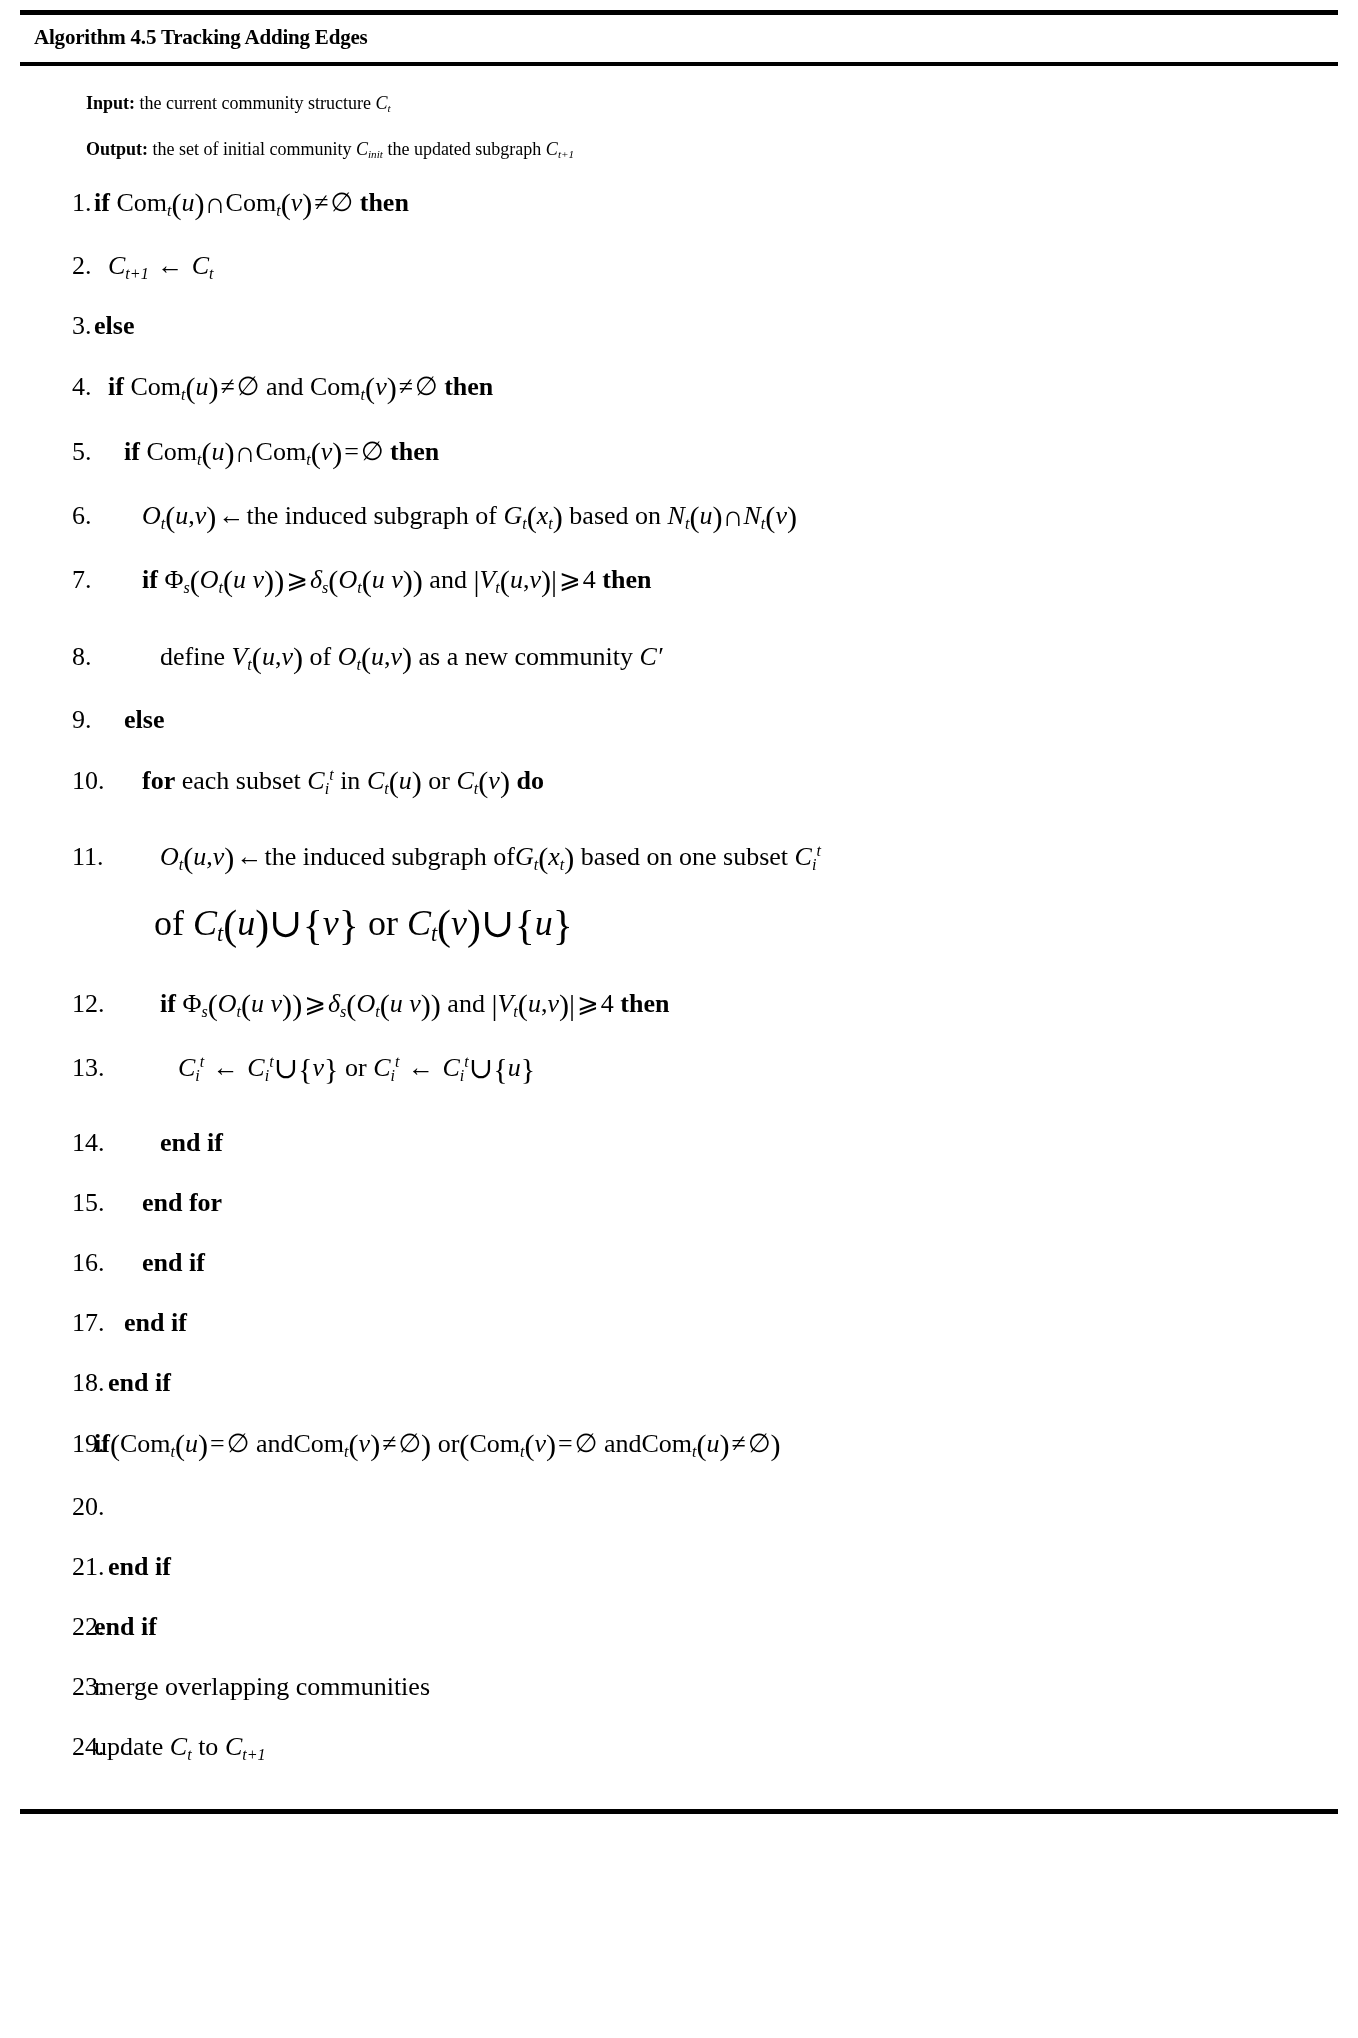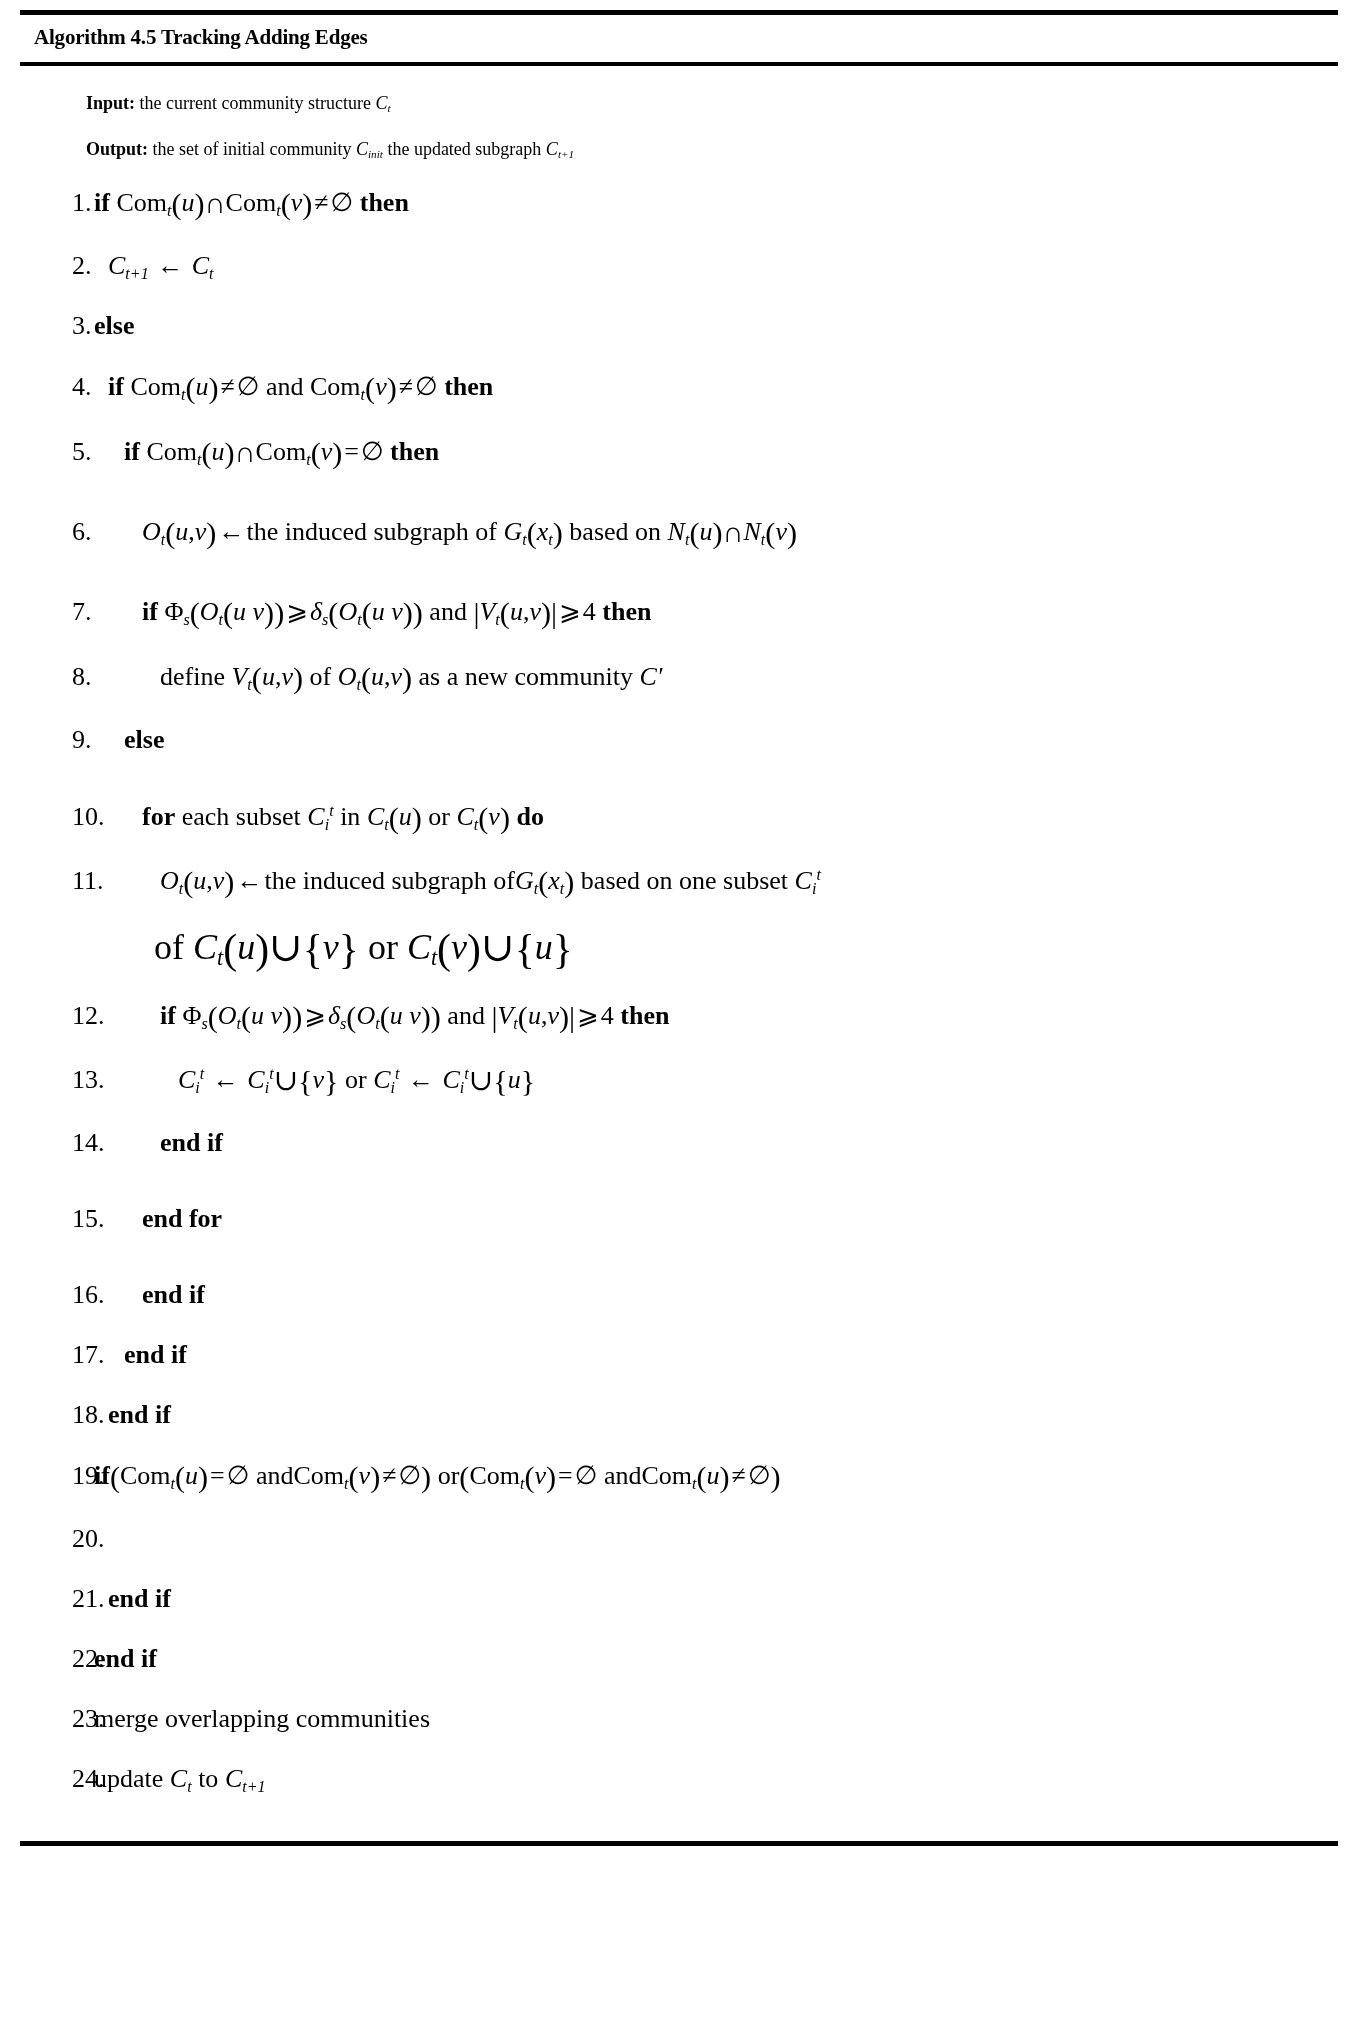--- a/index.html
+++ b/index.html
@@ -81,22 +81,22 @@
     font-size: 36px;
     line-height: 1.0;
     padding: 14px 0 14px 134px;
     white-space: nowrap;
   }
 
   
   .ind0  { padding-left: 0px; }
   .ind1  { padding-left: 14px; }
   .ind2  { padding-left: 30px; }
-  .ind3  { padding-left: 48px; margin-top: 16px; }
-  .ind4  { padding-left: 66px; }
+  .ind3  { padding-left: 48px; }
+  .ind4  { padding-left: 66px; margin-top: 12px; }
   .ind5  { padding-left: 84px; }
 
   .kw { font-weight: bold; }
 
   
   .m  { font-family: "Liberation Serif", "DejaVu Serif", serif; }
   .mi { font-style: italic; }
   .scr { font-style: italic; font-family: "Liberation Serif","DejaVu Serif",serif; }
   .rm { font-style: normal; }
   sub {

